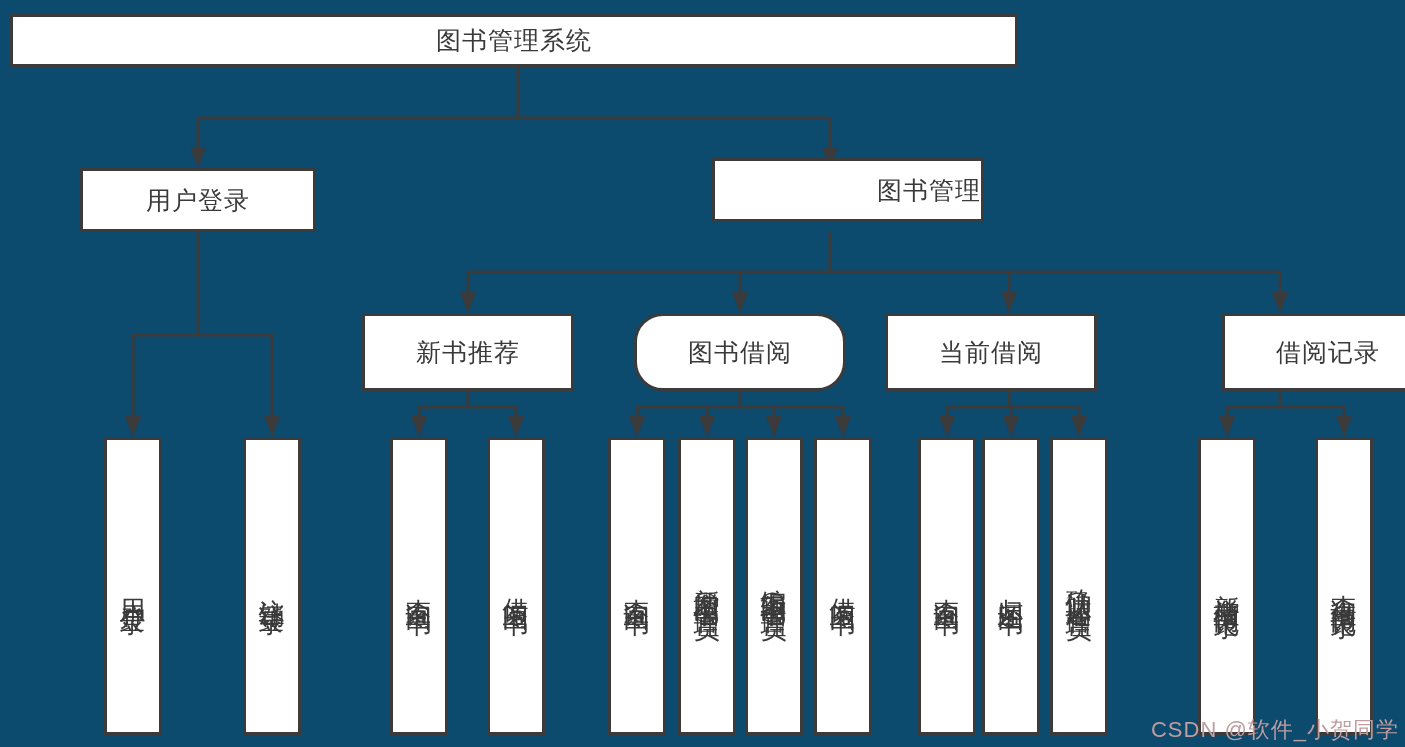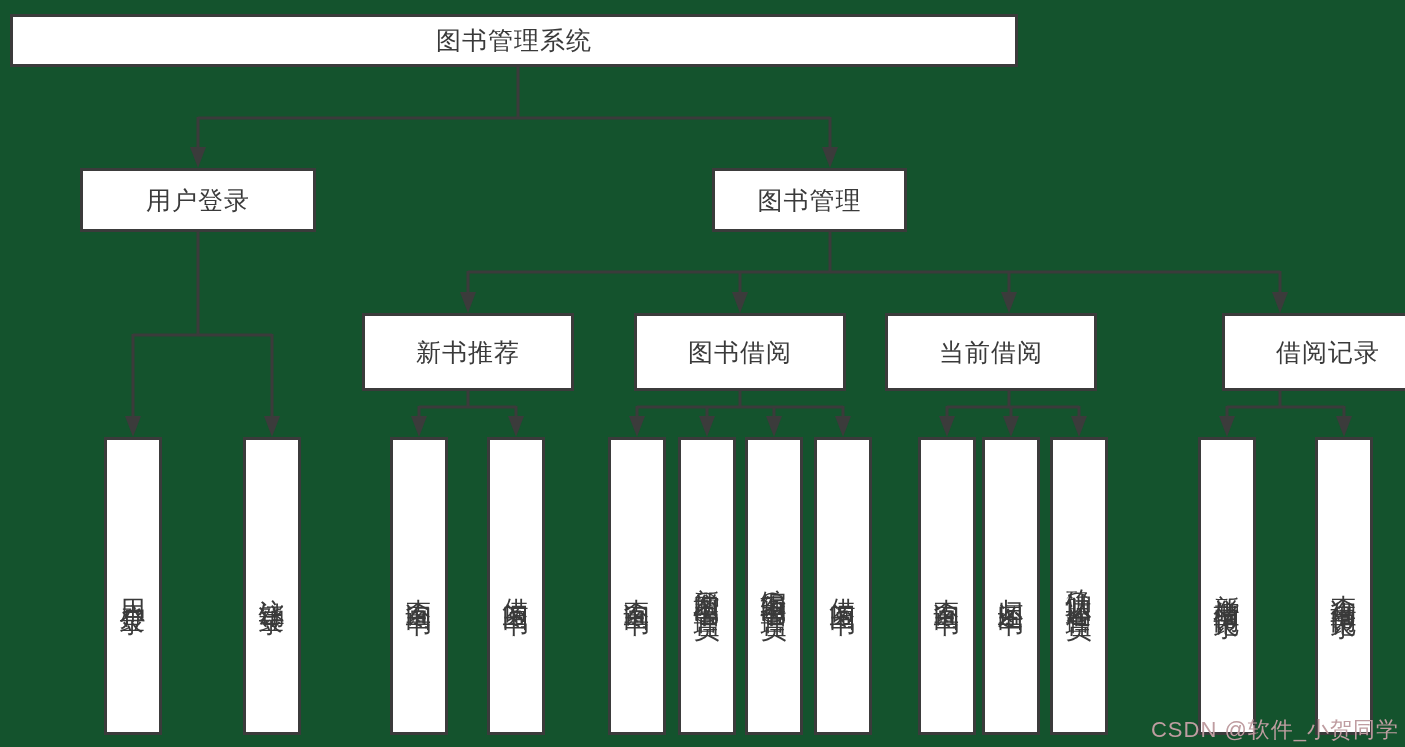--- a/index.html
+++ b/index.html
@@ -1,20 +1,20 @@
 <!DOCTYPE html>
 <html><head>
 <meta charset="utf-8">
 <style>
   html, body { margin: 0; padding: 0; background: #ffffff; }
   .canvas {
     position: relative;
     width: 1405px;
     height: 747px;
-    background: #14532d;
+    background: #0c4a6e;
     overflow: hidden;
     font-family: "Liberation Sans", sans-serif;
   }
   .connectors {
     position: absolute;
     left: 0; top: 0;
     width: 1405px; height: 747px;
   }
   .box {
     position: absolute;
@@ -36,25 +36,25 @@
     text-orientation: mixed;
     font-size: 26px;
     letter-spacing: 4px;
     line-height: 1;
     white-space: nowrap;
   }
   
   .n-root  { left: 10px;  top: 14px;  width: 1008px; height: 53px; }
   
   .n-l2a   { left: 80px;  top: 168px; width: 236px; height: 64px; }
-  .n-l2b   { left: 712px; top: 168px; width: 195px; height: 64px; }
+  .n-l2b   { left: 712px; top: 158px; width: 272px; height: 64px; justify-content: flex-end; }
   
   .n-l3    { top: 313px; width: 212px; height: 78px; }
   .n-l3a   { left: 362px; }
-  .n-l3b   { left: 634px; }
+  .n-l3b   { left: 634px; border-radius: 29px; }
   .n-l3c   { left: 885px; }
   .n-l3d   { left: 1222px; }
   
   .leaf    { top: 437px; width: 58px; height: 298px; }
   .lf1  { left: 104px; }
   .lf2  { left: 243px; }
   .lf3  { left: 390px; }
   .lf4  { left: 487px; }
   .lf5  { left: 608px; }
   .lf6  { left: 678px; }

